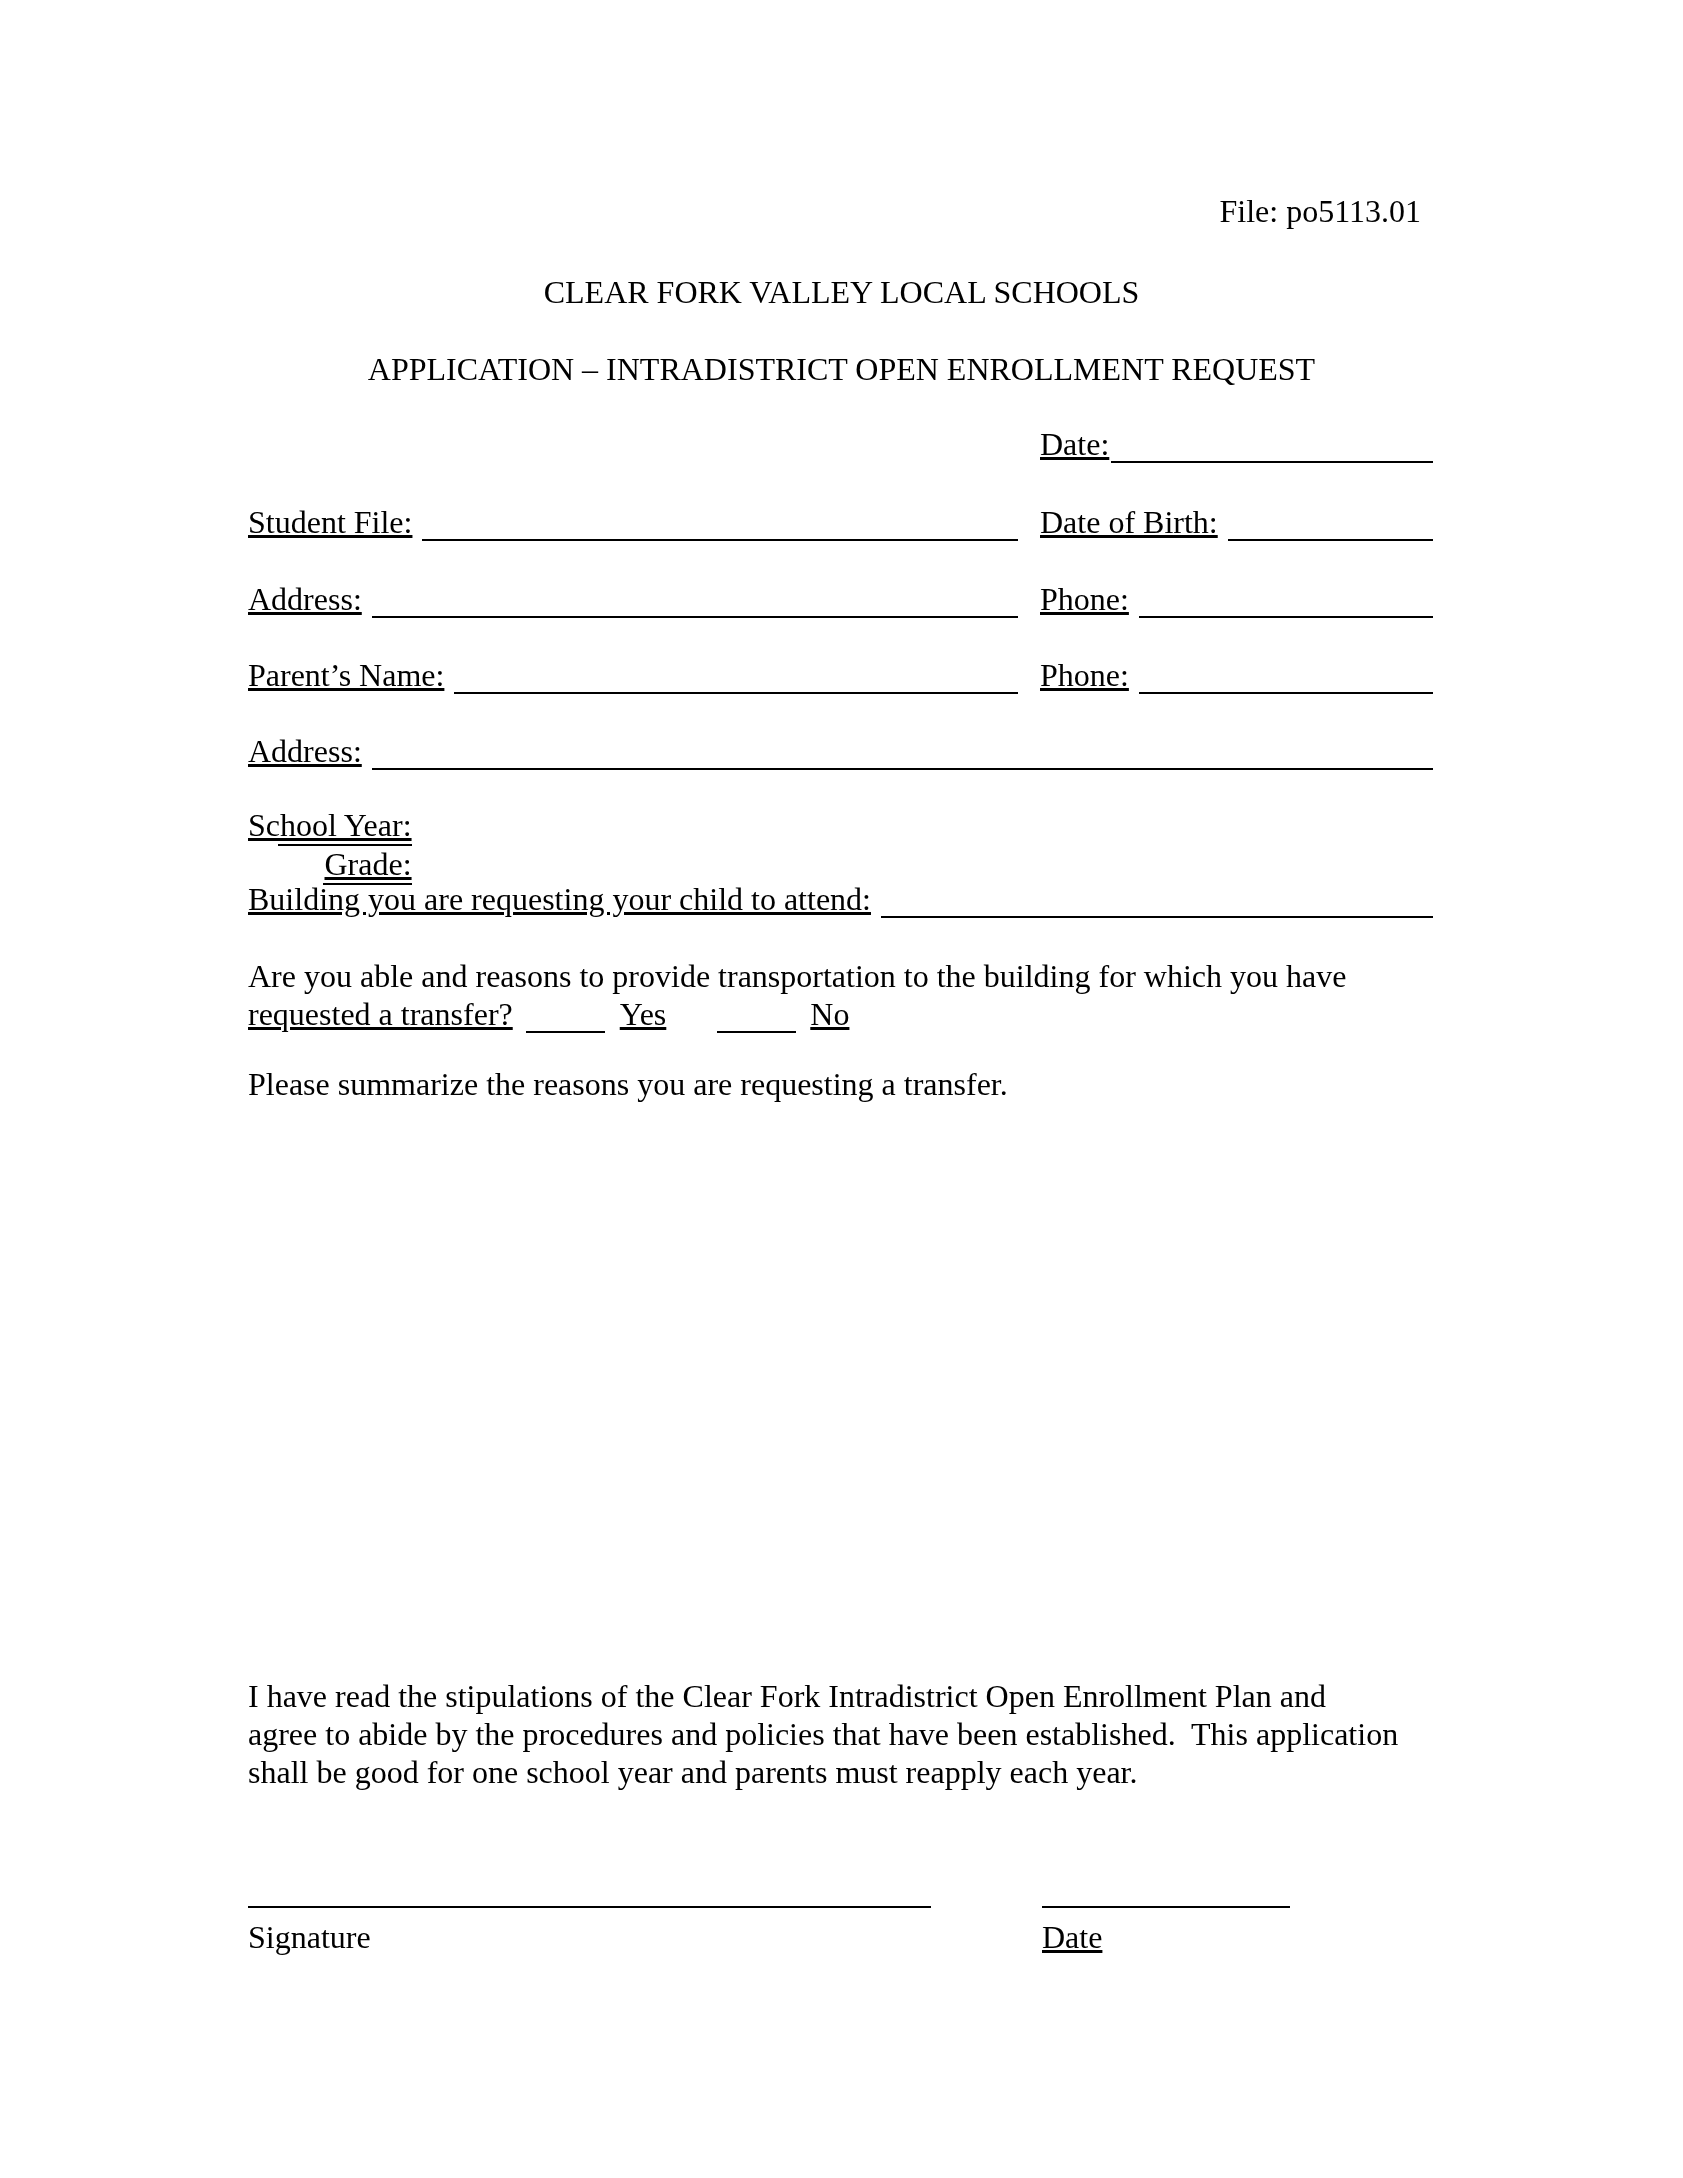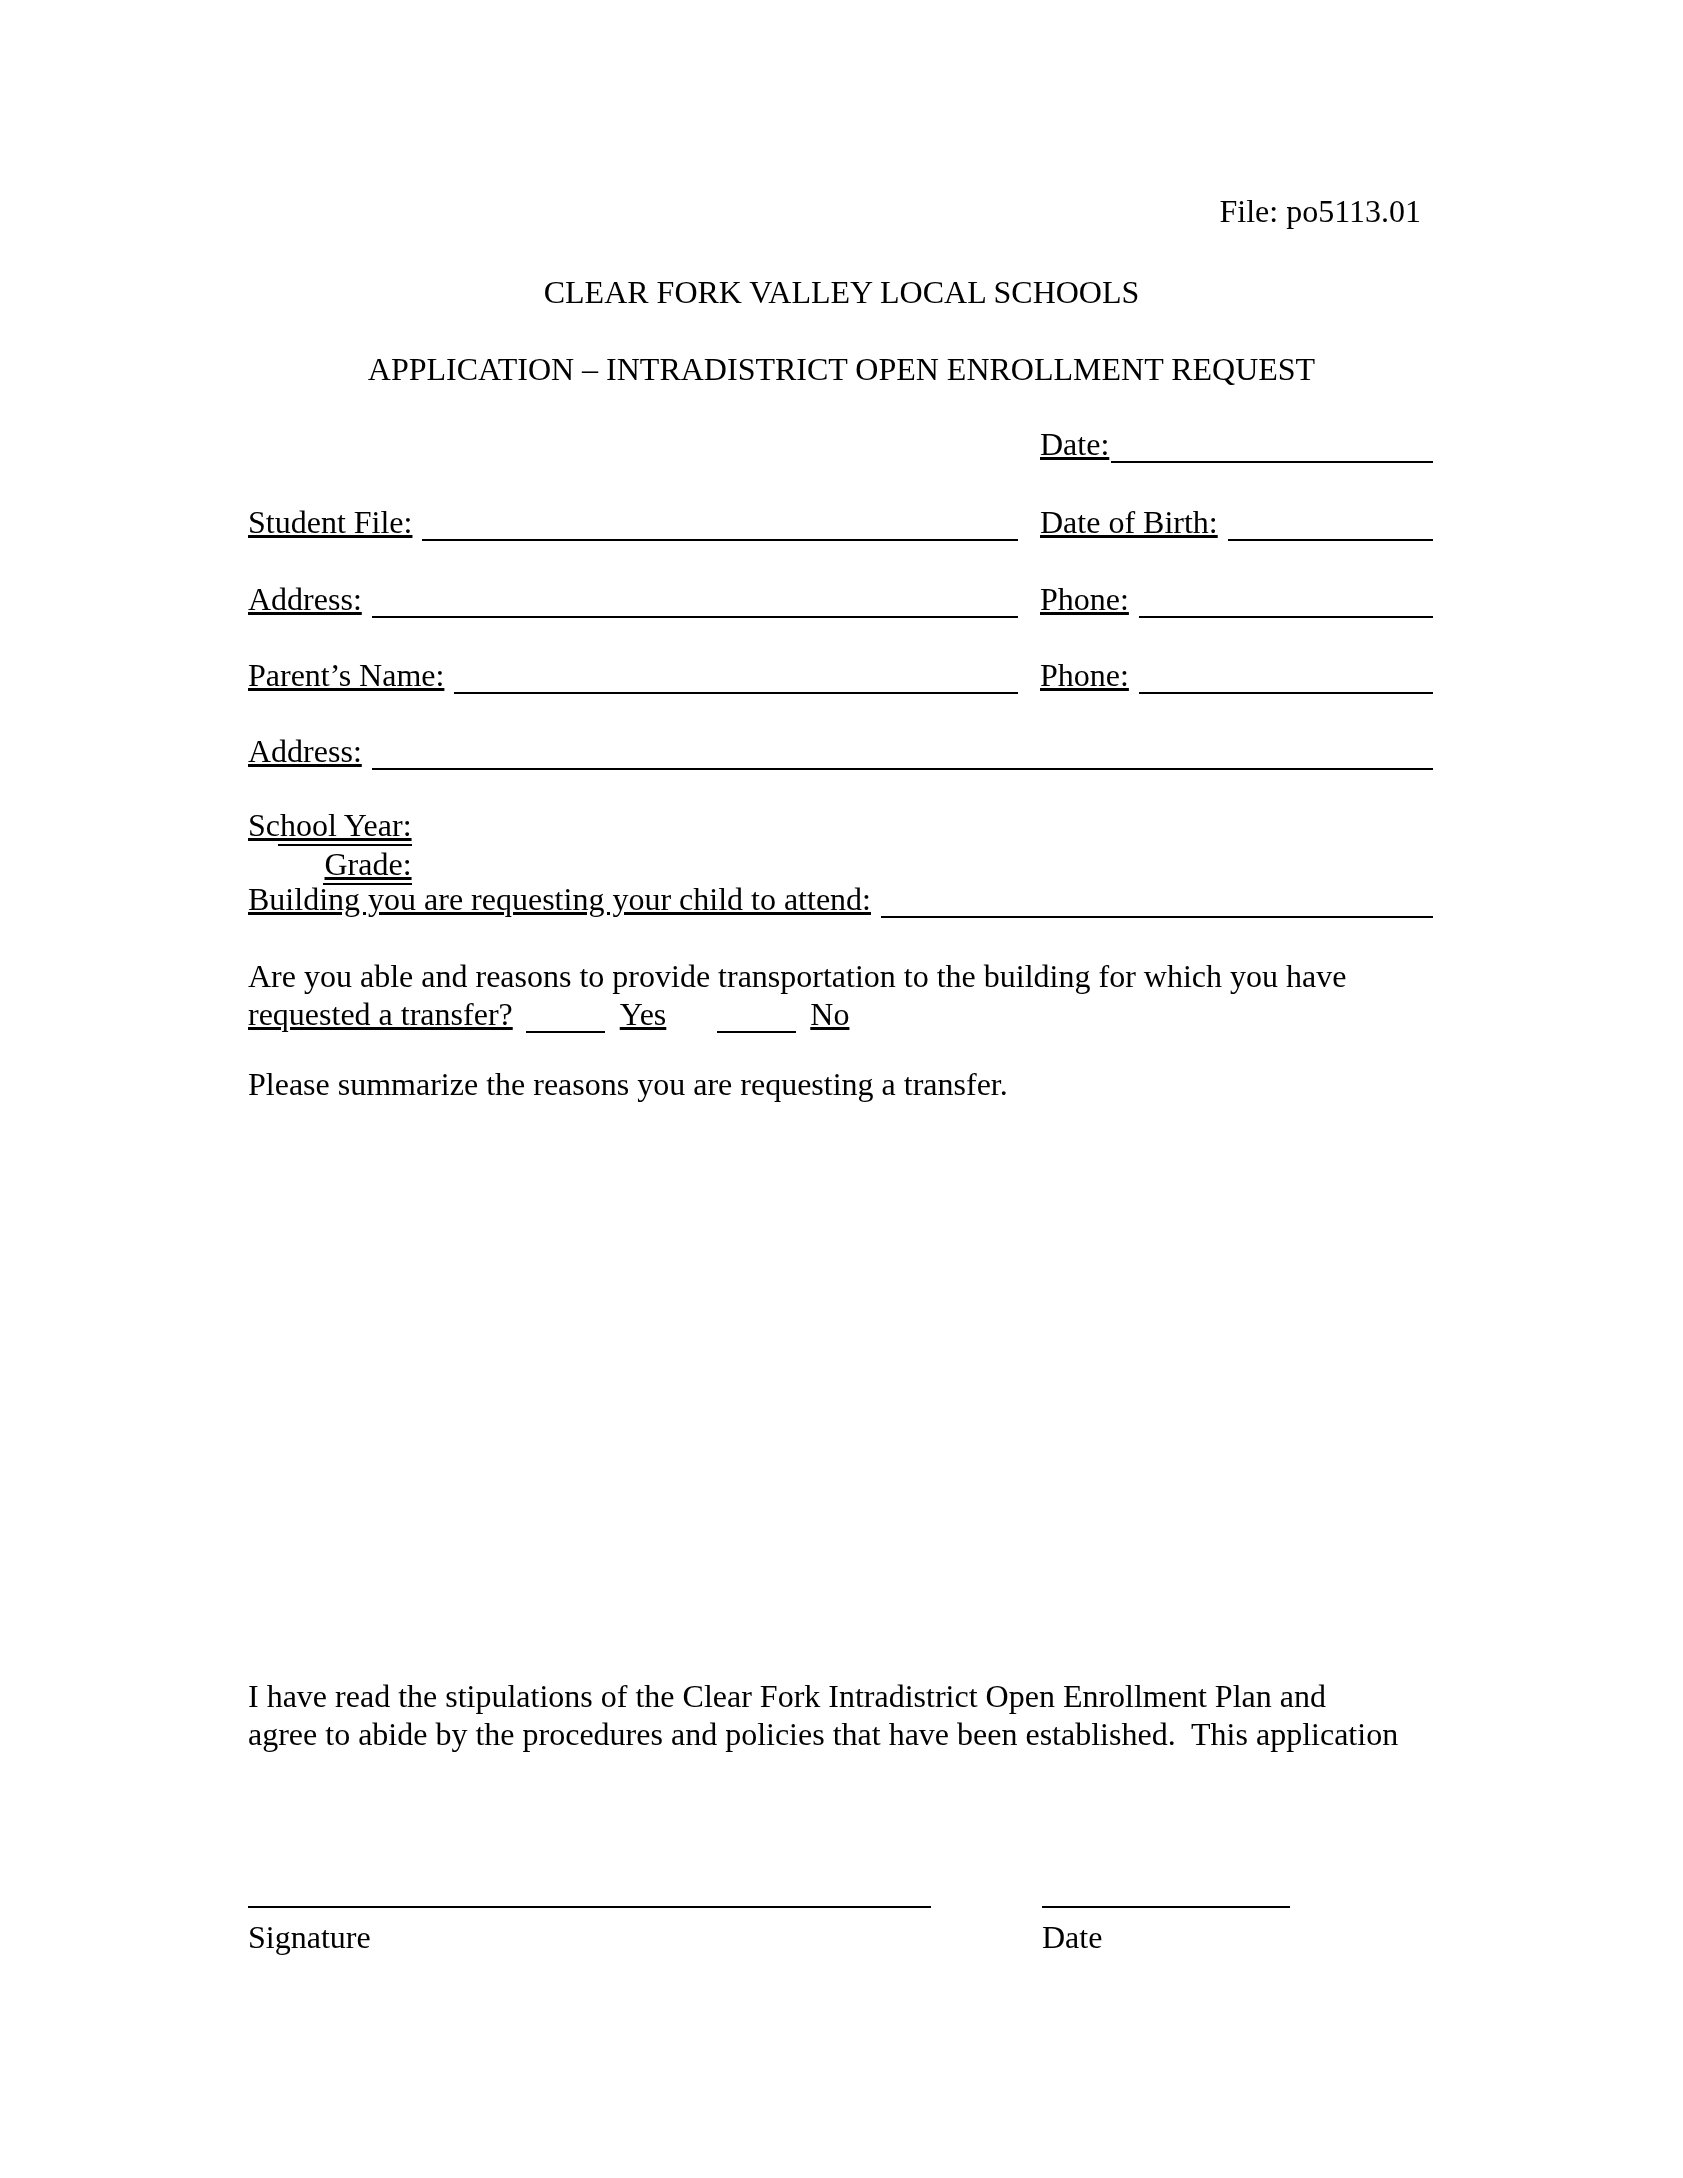--- a/index.html
+++ b/index.html
@@ -138,21 +138,22 @@
     </div>
   </div>
 
   <div class="abs" style="left:248px; top:1066px;">Please summarize the reasons you are requesting a transfer.</div>
 
   <div class="abs" style="left:248px; right:250px; top:1114px; height:545px;"></div>
 
   <div class="abs para" style="left:248px; top:1677px;">
     <div class="pline">I have read the stipulations of the Clear Fork Intradistrict Open Enrollment Plan and</div>
     <div class="pline">agree to abide by the procedures and policies that have been established.  This application</div>
+    <div class="pline">shall be good for one school year and parents must reapply each year.</div>
   </div>
 
   <div class="sig-line" style="left:248px; width:683px; top:1879px; height:27px;"></div>
   <div class="sig-line" style="left:1042px; width:248px; top:1879px; height:27px;"></div>
   <div class="abs" style="left:248px; top:1919px;">Signature</div>
-  <div class="abs" style="left:1042px; top:1919px;">Date</div>
+  <div class="abs" style="left:1042px; top:1919px;text-decoration:underline;">Date</div>
 
 </div>
 
 
 </body></html>

